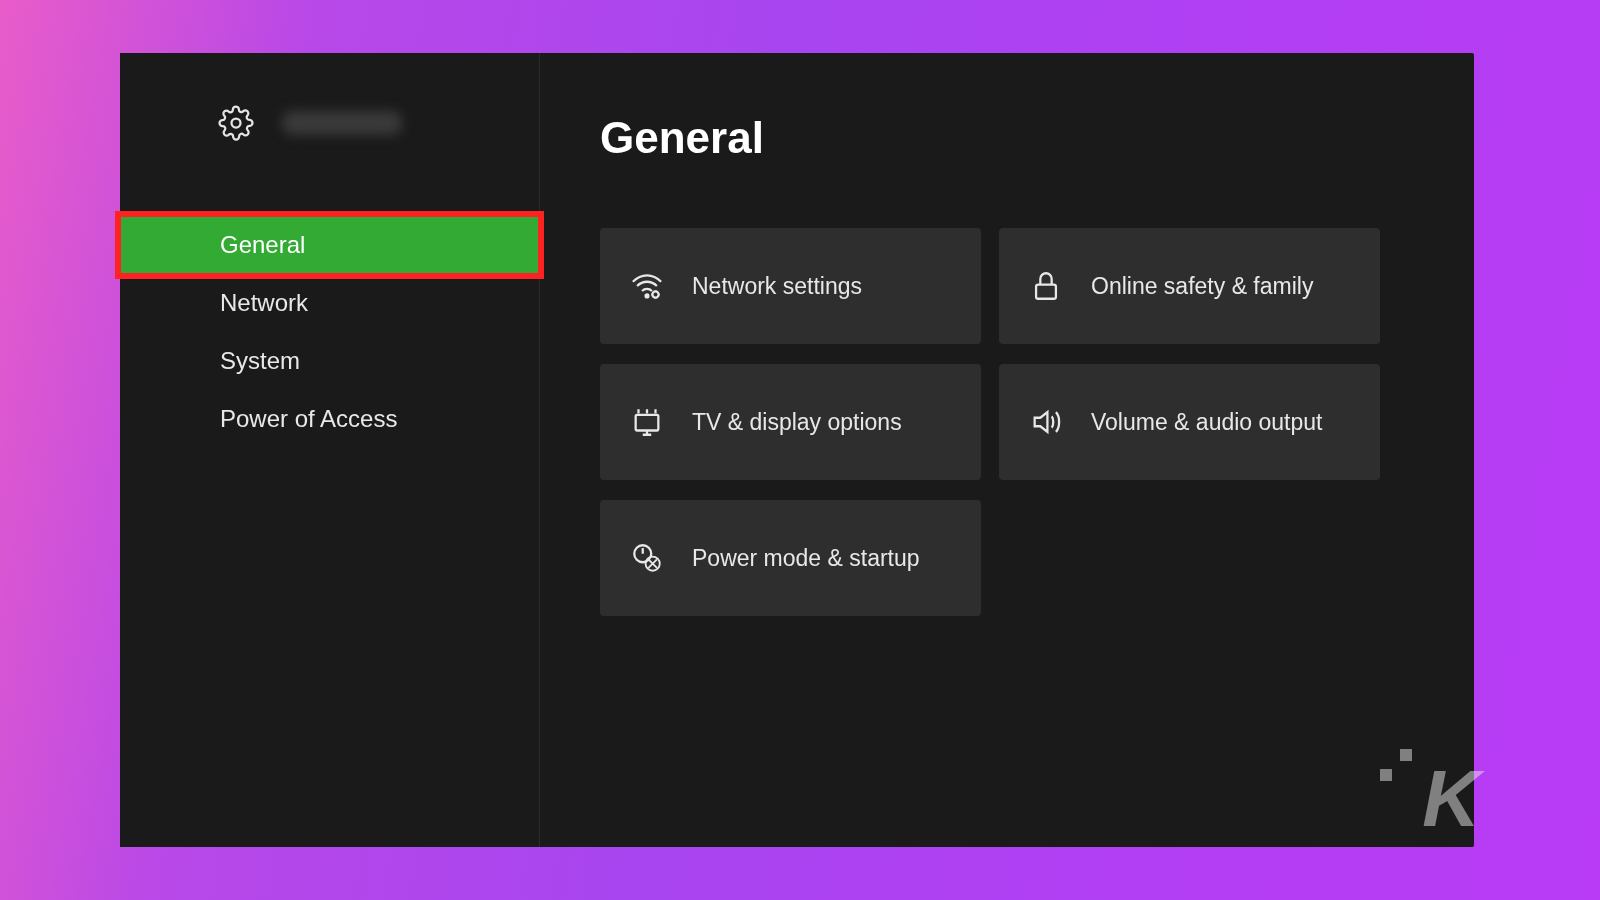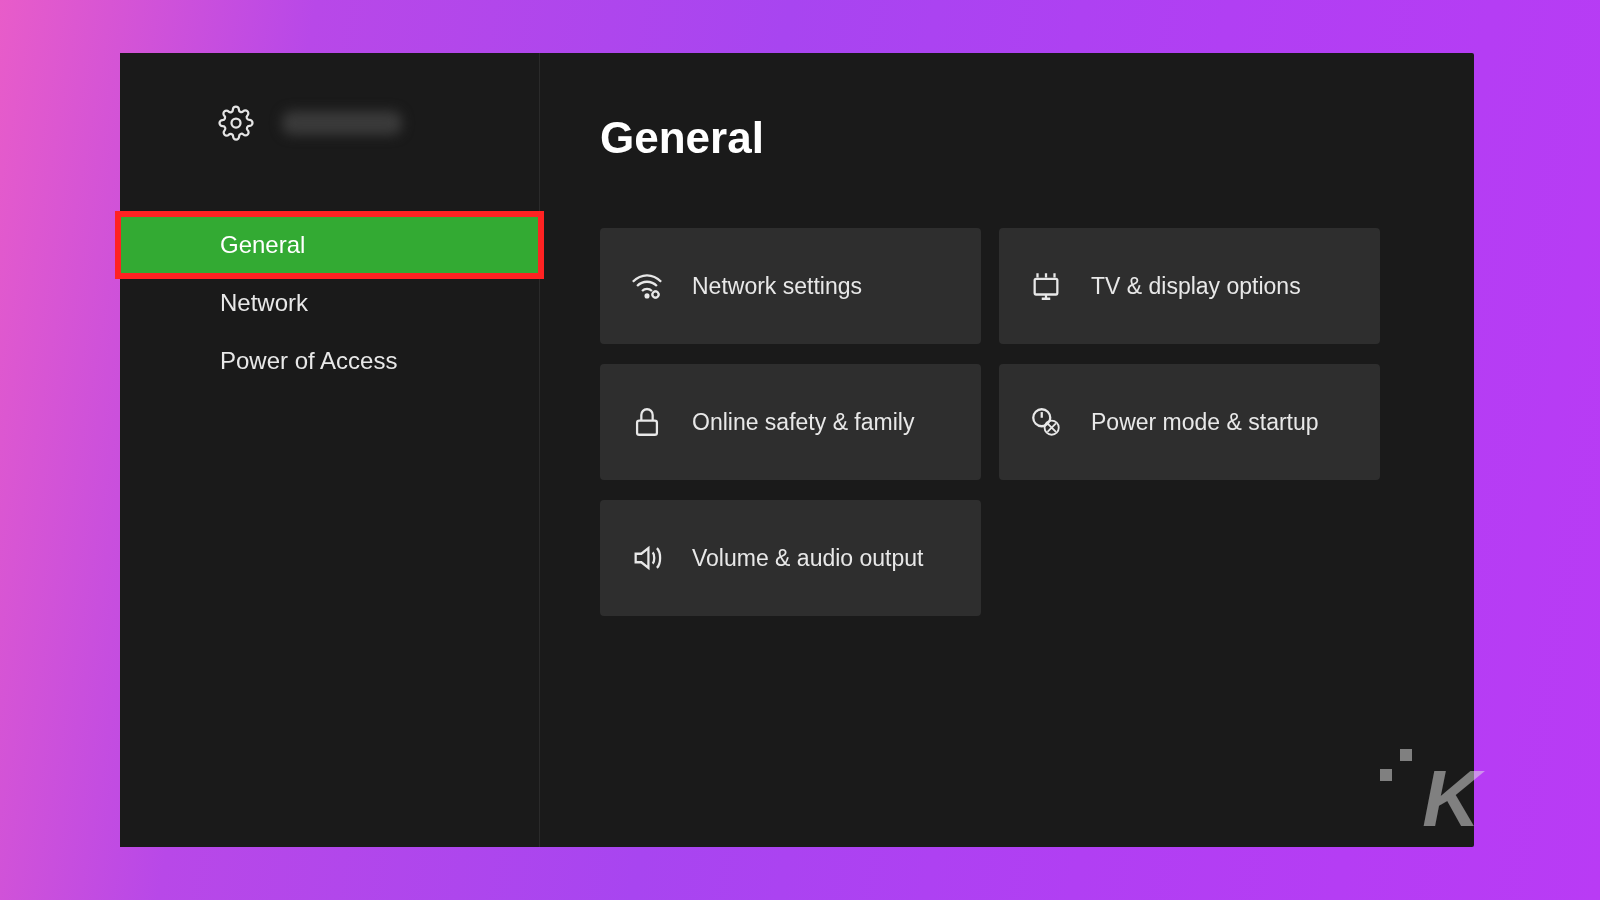--- a/index.html
+++ b/index.html
@@ -140,20 +140,23 @@
       <div class="username-blur"></div>
     </div>
 
     <div class="nav-item selected">
       <span>General</span>
     </div>
     <div class="nav-item">
       <span>Network</span>
     </div>
     <div class="nav-item">
+      <span>System</span>
+    </div>
+    <div class="nav-item">
       <span>Power of Access</span>
     </div>
   </div>
 
   <div class="main">
     <h1 class="page-title">General</h1>
 
     <div class="tiles">
 
       <div class="tile">
@@ -167,59 +170,59 @@
               <path d="M18 15.8v-.6M18 20.8v-.6M15.8 18h-.6M20.8 18h-.6"></path>
           </svg>
         </span>
         <span class="tile-label">Network settings</span>
       </div>
 
 
       <div class="tile">
         <span class="tile-icon">
           <svg viewBox="0 0 24 24" fill="none" stroke="currentColor" stroke-width="1.6">
+            <rect x="5" y="11" width="14" height="10" rx="1.5"></rect>
+            <path d="M8 11V7a4 4 0 0 1 8 0v4"></path>
+          </svg>
+        </span>
+        <span class="tile-label">Online safety &amp; family</span>
+      </div>
+
+      <div class="tile">
+        <span class="tile-icon">
+          <svg viewBox="0 0 24 24" fill="none" stroke="currentColor" stroke-width="1.6">
             <path d="M6 3v3M12 3v3M18 3v3"></path>
             <rect x="4" y="7" width="16" height="11" rx="1"></rect>
             <path d="M12 18v3M9 21h6"></path>
           </svg>
         </span>
         <span class="tile-label">TV &amp; display options</span>
       </div>
 
       <div class="tile">
         <span class="tile-icon">
           <svg viewBox="0 0 24 24" fill="none" stroke="currentColor" stroke-width="1.6">
-            <rect x="5" y="11" width="14" height="10" rx="1.5"></rect>
-            <path d="M8 11V7a4 4 0 0 1 8 0v4"></path>
-          </svg>
-        </span>
-        <span class="tile-label">Online safety &amp; family</span>
+            <path d="M4 9v6h4l5 4V5L8 9H4z"></path>
+            <path d="M16 8c1.5 1.5 1.5 6.5 0 8"></path>
+            <path d="M19 5c3 3 3 11 0 14"></path>
+          </svg>
+        </span>
+        <span class="tile-label">Volume &amp; audio output</span>
       </div>
 
       <div class="tile">
         <span class="tile-icon">
           <svg viewBox="0 0 24 24" fill="none" stroke="currentColor" stroke-width="1.6">
             <circle cx="9" cy="9" r="6"></circle>
             <path d="M9 5v4"></path>
             <path d="M13 13l6 6M19 13l-6 6" stroke-width="1.3"></path>
             <circle cx="16" cy="16" r="5" stroke-width="1.3"></circle>
           </svg>
         </span>
         <span class="tile-label">Power mode &amp; startup</span>
-      </div>
-
-      <div class="tile">
-        <span class="tile-icon">
-          <svg viewBox="0 0 24 24" fill="none" stroke="currentColor" stroke-width="1.6">
-            <path d="M4 9v6h4l5 4V5L8 9H4z"></path>
-            <path d="M16 8c1.5 1.5 1.5 6.5 0 8"></path>
-            <path d="M19 5c3 3 3 11 0 14"></path>
-          </svg>
-        </span>
-        <span class="tile-label">Volume &amp; audio output</span>
       </div>
 
     </div>
   </div>
 </div>
 
 <div class="watermark">
   <span class="dots">
     <span class="dot hidden"></span>
       <span class="dot"></span>

